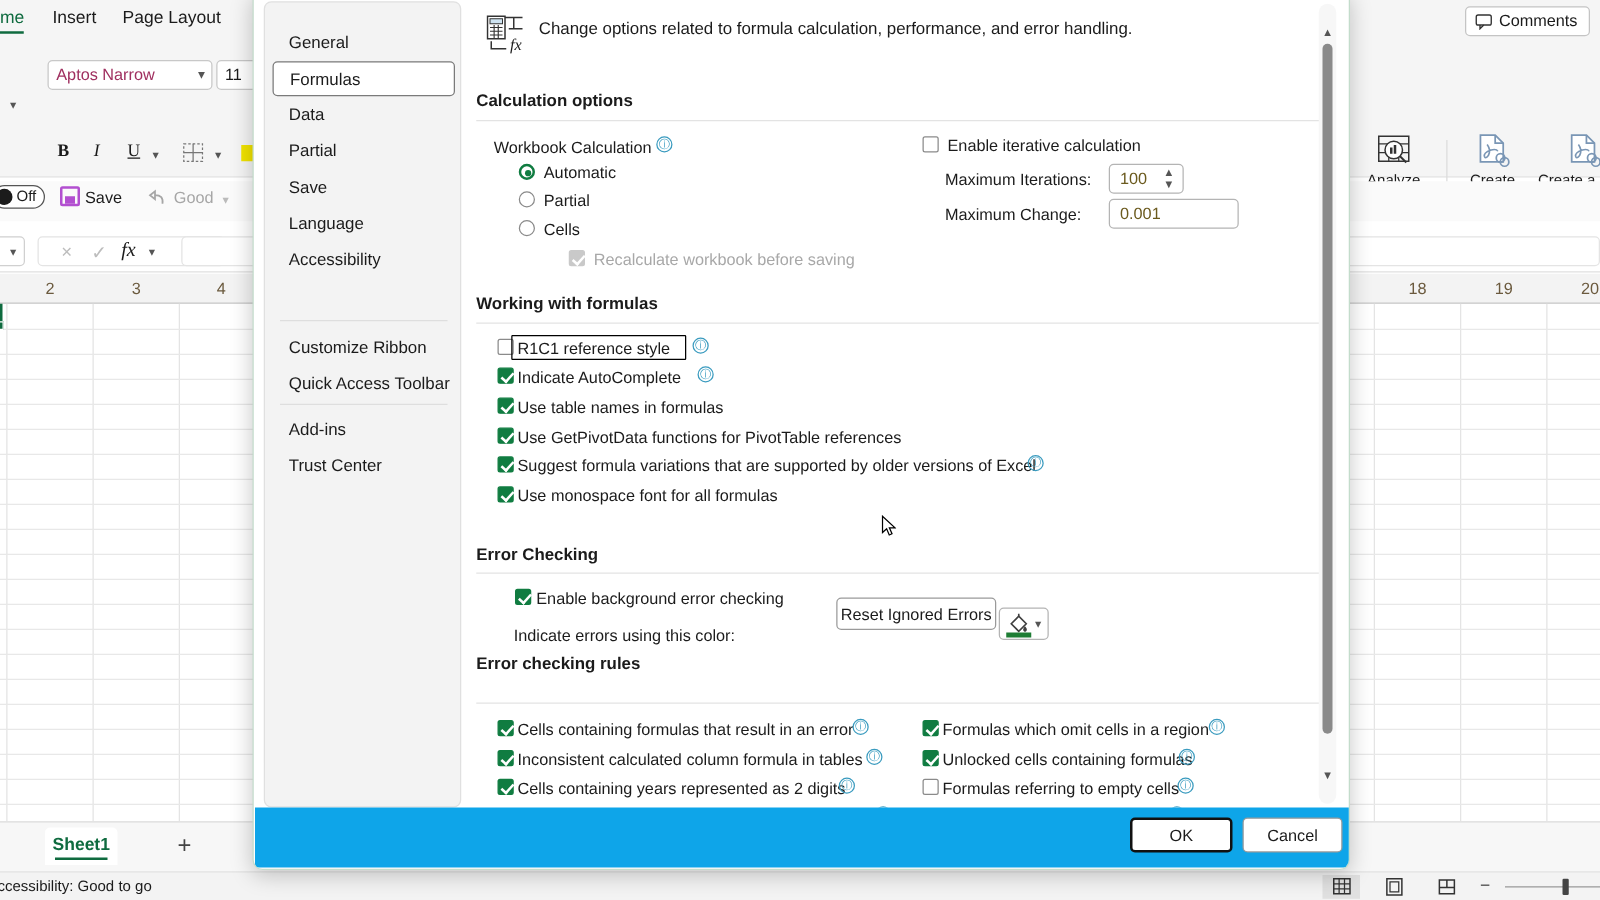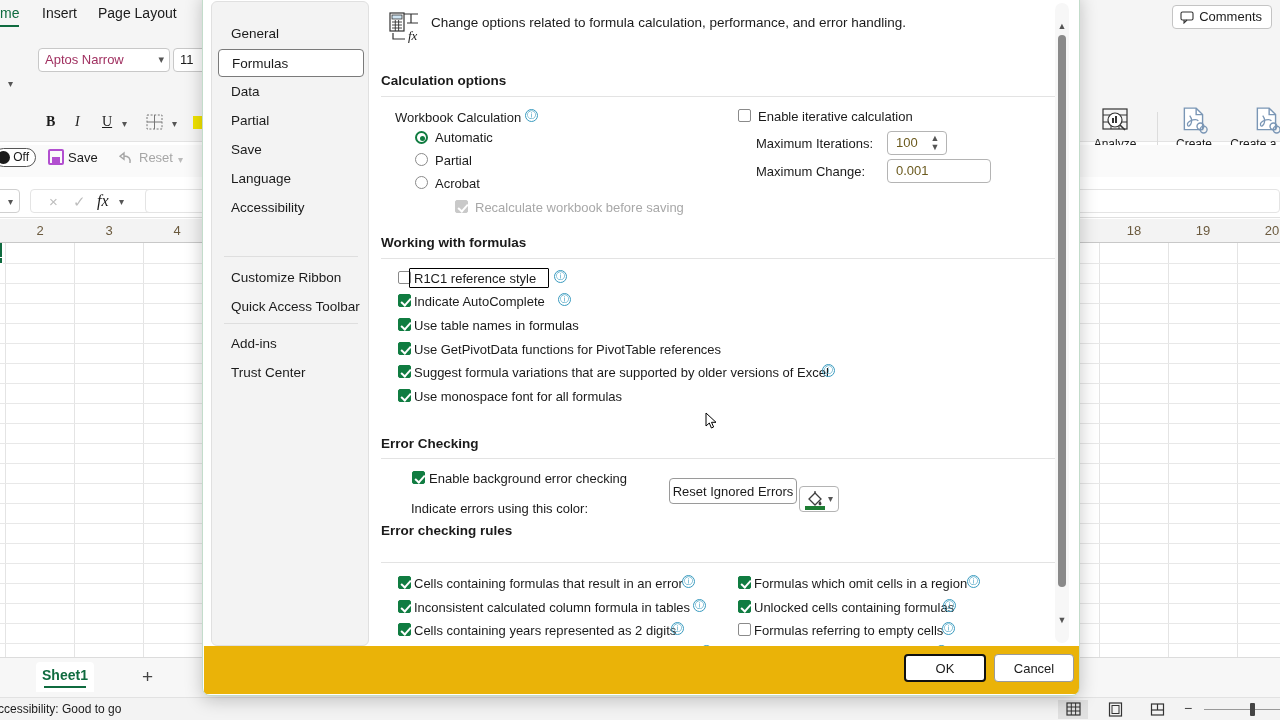--- a/index.html
+++ b/index.html
@@ -276,21 +276,21 @@
     background: #f7f7f7; border-radius: 7px;
   }
   .dlg-scroll .thumb {
     position: absolute; left: 3px; top: 32px; width: 8px; height: 552px;
     background: #8a8a8a; border-radius: 4px;
   }
   .arw { position: absolute; left: 2px; font-size: 9px; color: #555; width: 10px; text-align: center; }
 
   .dlg-footer {
     position: absolute; left: 1px; bottom: 1px; width: 876px; height: 48px;
-    background: #eab308;
+    background: #0ea5e9;
   }
 
   .cursor {
     position: absolute; left: 705px; top: 412px; width: 12px; height: 18px;
     pointer-events: none;
   }
 </style>
 </head>
 <body>
 
@@ -385,21 +385,21 @@
 
     <div class="qat-row">
       <div class="off-pill">
         <span>Off</span>
       </div>
       <div class="save-icon"></div>
       <div class="qat-item" style="left:68px">Save</div>
       <svg style="position:absolute;left:118px;top:6px" width="16" height="16" viewBox="0 0 16 16">
         <path d="M12 12 q1 -7 -6 -7 M6 5 l0 -3 l-4 3.2 l4 3.2 l0 -3.4" fill="none" stroke="#a6a6a6" stroke-width="1.4"></path>
       </svg>
-      <div class="qat-item dim" style="left:139px">Reset</div>
+      <div class="qat-item dim" style="left:139px">Good</div>
       <div class="small-chev" style="position:absolute;left:178px;top:9px;color:#bbb">▾</div>
     </div>
 
     <div class="formula-row">
       <div class="namebox"></div>
       <div class="small-chev" style="position:absolute;left:8px;top:10px">▾</div>
       <div style="position:absolute;left:34px;top:6px;font-size:14px;color:#333;letter-spacing:0">⋮</div>
       <div class="fx-area">
         <span style="position:absolute;left:18px;top:3px;font-size:15px;color:#bdbdbd">×</span>
         <span style="position:absolute;left:42px;top:3px;font-size:15px;color:#bdbdbd">✓</span>
@@ -523,21 +523,21 @@
       <div class="sec-rule" style="left:2px;top:95px;width:682px"></div>
 
       <div class="lbl" style="left:16px;top:109px">Workbook Calculation</div>
       <div class="info" style="left:146px;top:108px">ⓘ</div>
 
       <div class="radio on" style="left:36px;top:130px"></div>
       <div class="lbl" style="left:56px;top:129px">Automatic</div>
       <div class="radio" style="left:36px;top:152px"></div>
       <div class="lbl" style="left:56px;top:152px">Partial</div>
       <div class="radio" style="left:36px;top:175px"></div>
-      <div class="lbl" style="left:56px;top:175px">Acrobat</div>
+      <div class="lbl" style="left:56px;top:175px">Cells</div>
 
       <div class="cbx ondim" style="left:76px;top:199px"></div>
       <div class="lbl dim" style="left:96px;top:199px">Recalculate workbook before saving</div>
 
       <div class="cbx" style="left:359px;top:108px"></div>
       <div class="lbl" style="left:379px;top:108px">Enable iterative calculation</div>
 
       <div class="lbl" style="left:377px;top:135px">Maximum Iterations:</div>
       <div class="numbox" style="left:508px;top:130px;width:60px;height:24px">
         <span>100</span>

